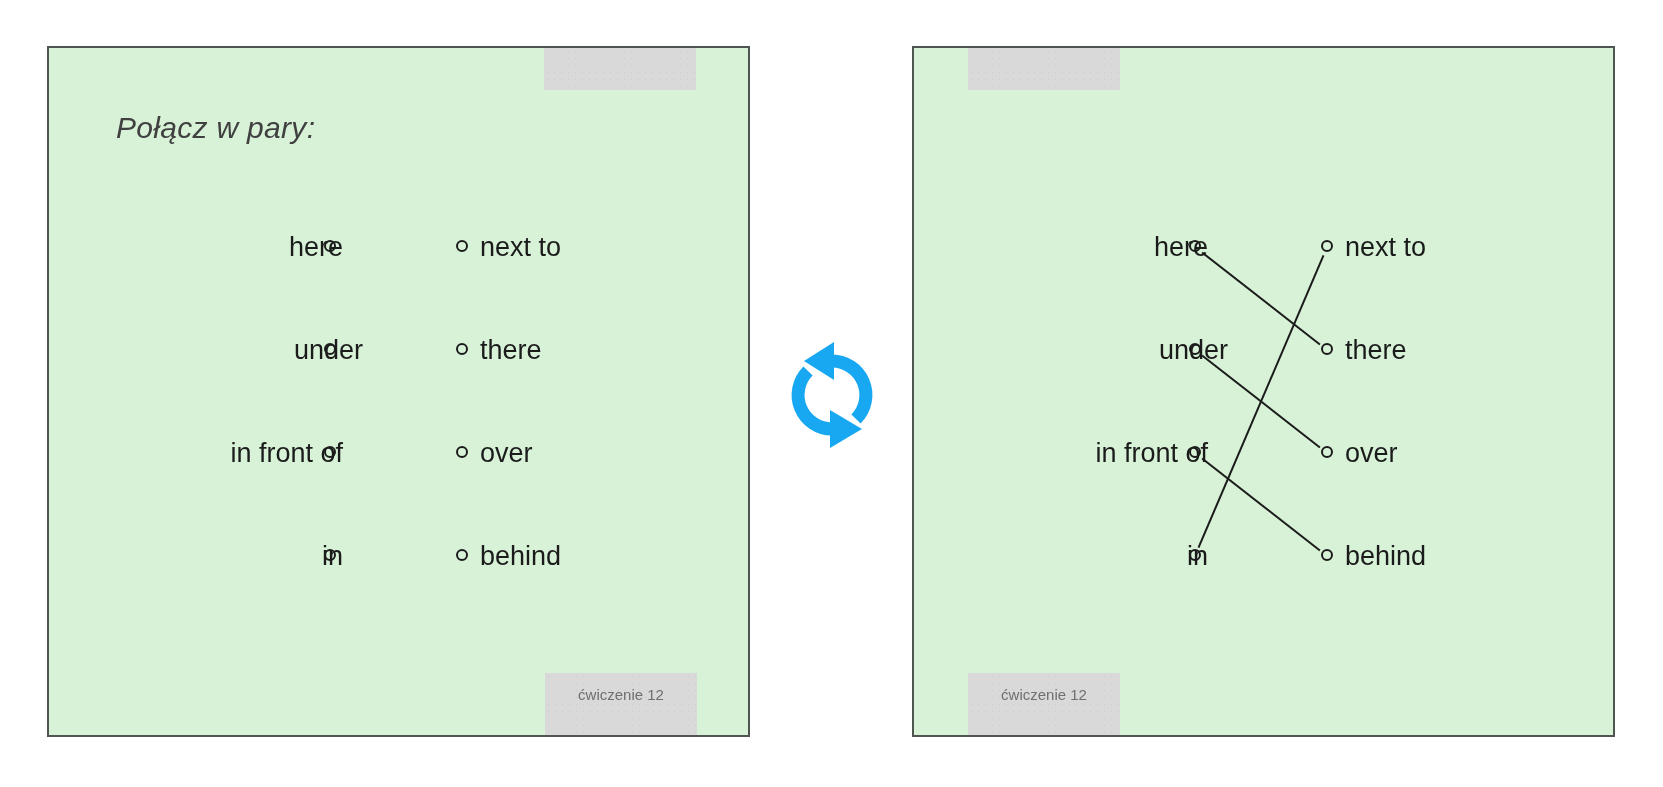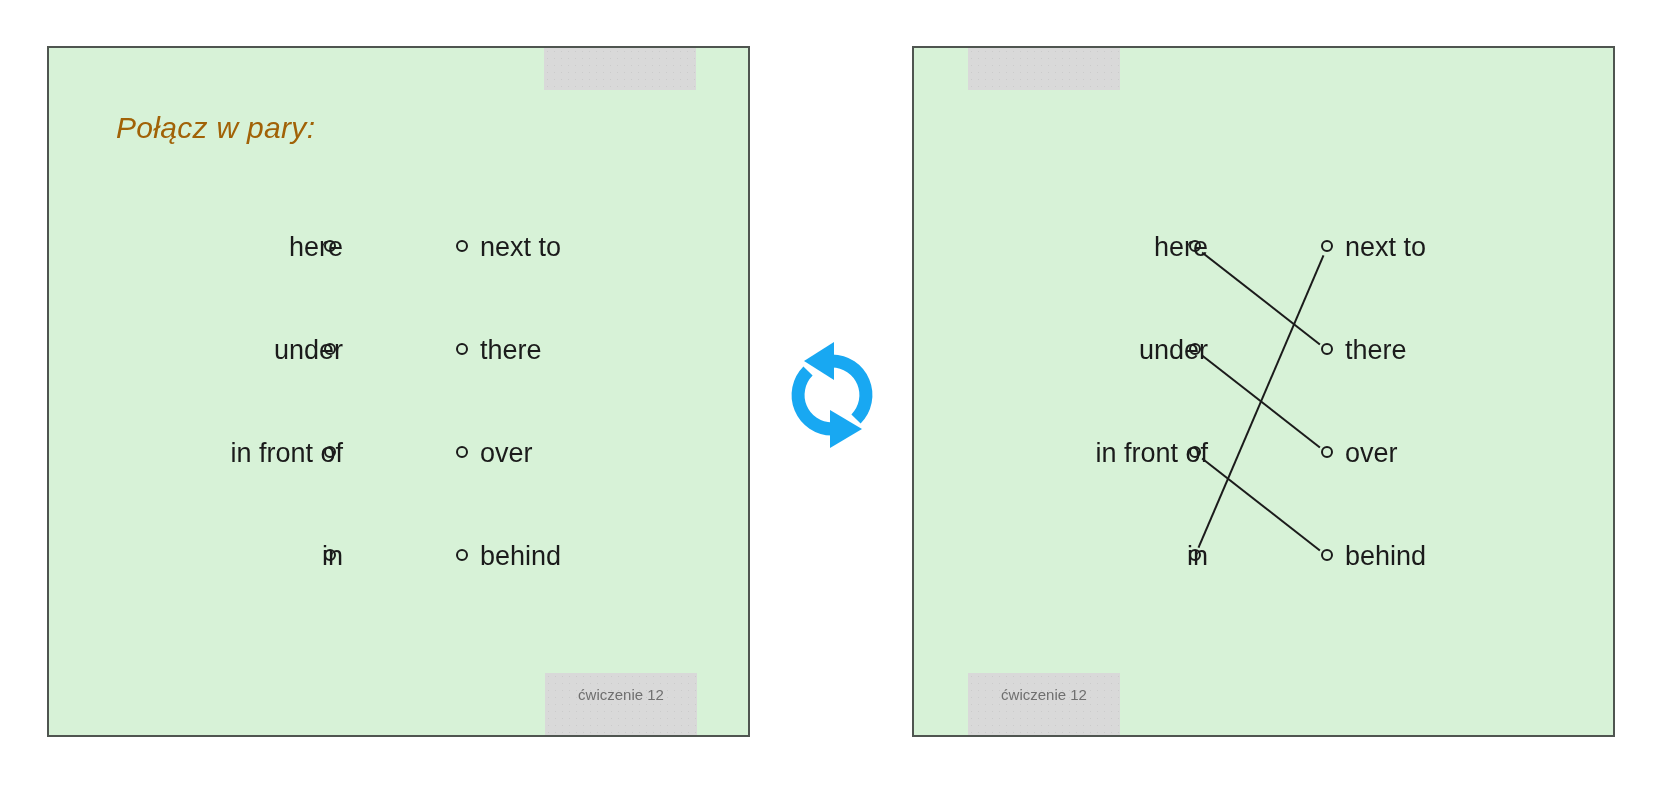--- a/index.html
+++ b/index.html
@@ -27,25 +27,25 @@
   .label-box {
     top:625px; bottom:0; width:152px; box-sizing:border-box;
     font-size:15px; color:#6f6f6f; text-align:center; padding-top:13px;
   }
   .panel-left  .label-box { left:496px; }
   .panel-right .label-box { left:54px; }
 
   .title {
     position:absolute; top:62px; left:67px; margin:0;
     font-size:30px; font-style:italic; font-weight:500; line-height:1.2;
-    color:#a16207; letter-spacing:0.3px;
+    color:#404040; letter-spacing:0.3px;
   }
 
   .row { position:absolute; left:0; width:731px; height:40px; line-height:40px; }
-  .row.r0 { top:179px; } .row.r1 { top:282px; } .row.r2 { top:385px; } .row.r3 { top:488px; }
+  .row.r0 { top:179px; } .row.r1 { top:282px;padding-left:20px; } .row.r2 { top:385px; } .row.r3 { top:488px; }
 
   .word { position:absolute; font-size:27px; color:#1b1b1b; white-space:nowrap; }
   .word-left  { right:437px; }
   .word-right { left:431px; }
 
   .dot {
     position:absolute; top:13px; width:8px; height:8px;
     border:2px solid #1b1b1b; border-radius:50%; background:transparent;
   }
   .dot-left  { left:275px; }

